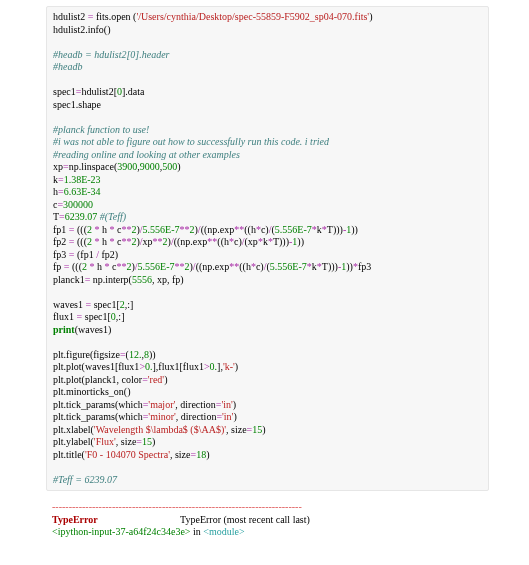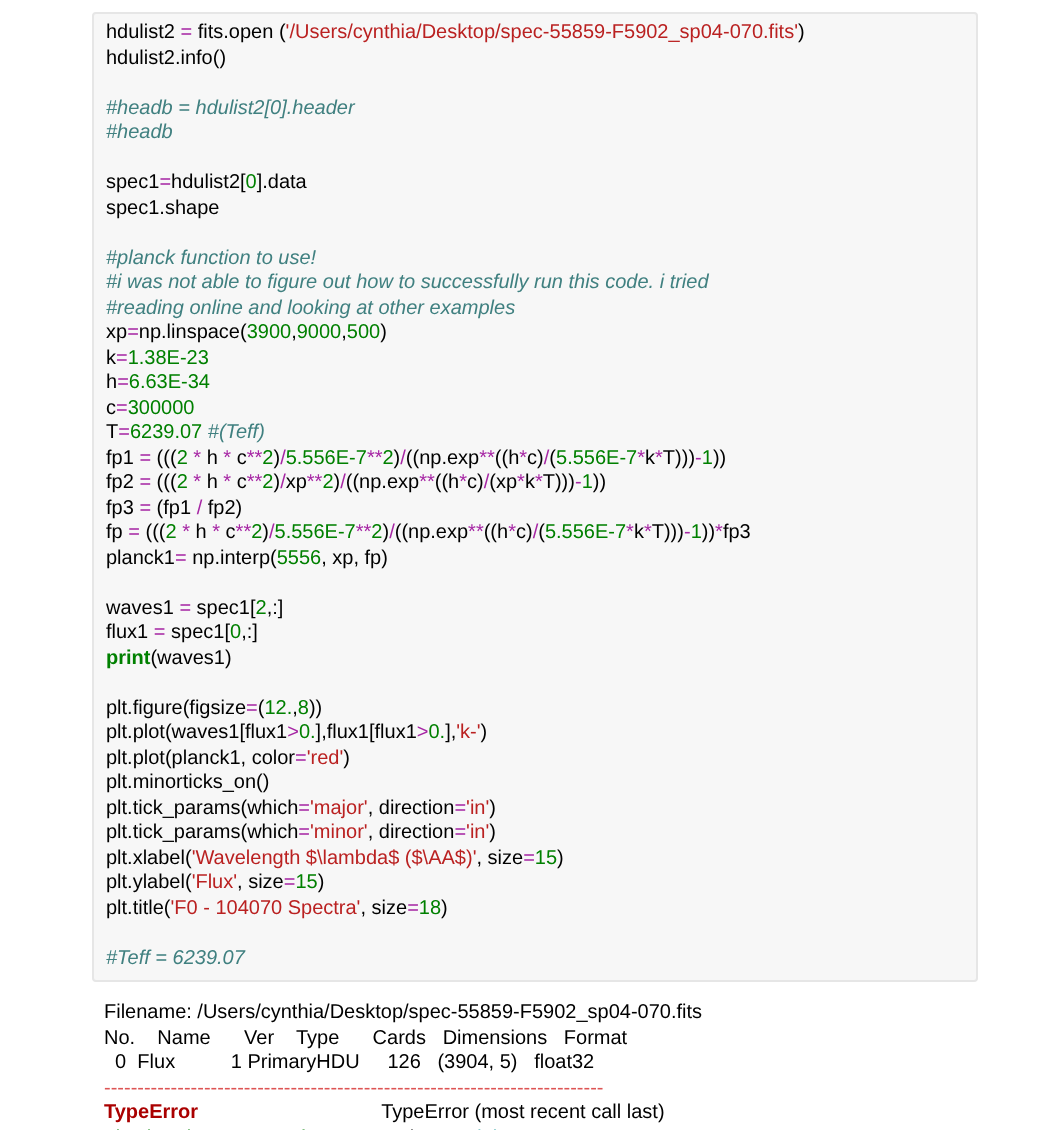--- a/index.html
+++ b/index.html
@@ -8,21 +8,21 @@
     padding: 0;
     font-family: "DejaVu Sans Mono", Menlo, Consolas, monospace;
     font-size: 10px;
     line-height: 1.25;
     background: #fff;
     color: #000;
     width: 529px;
   }
   .codecell { background: #f7f7f7; border: 1px solid #e6e6e6; margin: 6px 40px 6px 46px; padding: 4px 6px; border-radius: 2px; position: relative; }
   .outcell  { background: #fff; margin: 2px 40px 2px 46px; padding: 4px 6px; border-radius: 2px; }
-  pre { margin: 0; white-space: pre; font-family: Liberation Sans, sans-serif; }
+  pre { margin: 0; white-space: pre; font-family: Liberation Serif, serif; }
   .c-op   { color: #a626a4; }  
   .c-str  { color: #ba2121; }  
   .c-num  { color: #008000; }  
   .c-cmnt { color: #408080; font-style: italic; } 
   .c-kw   { color: #008000; font-weight: bold; }
   .c-errb { color: #aa0000; font-weight: bold; text-align: center; }
   .c-cyan { color: #2aa1a1; }
   .c-green{ color: #008000; }
   .tb-sep { color: #d55; }
 </style>
@@ -64,23 +64,20 @@
 <span>plt.tick_params(which</span><span class="c-op">=</span><span class="c-str">'major'</span><span>, direction</span><span class="c-op">=</span><span class="c-str">'in'</span><span>)</span>
 <span>plt.tick_params(which</span><span class="c-op">=</span><span class="c-str">'minor'</span><span>, direction</span><span class="c-op">=</span><span class="c-str">'in'</span><span>)</span>
 <span>plt.xlabel(</span><span class="c-str">'Wavelength $\lambda$ ($\AA$)'</span><span>, size</span><span class="c-op">=</span><span class="c-num">15</span><span>)</span>
 <span>plt.ylabel(</span><span class="c-str">'Flux'</span><span>, size</span><span class="c-op">=</span><span class="c-num">15</span><span>)</span>
 <span>plt.title(</span><span class="c-str">'F0 - 104070 Spectra'</span><span>, size</span><span class="c-op">=</span><span class="c-num">18</span><span>)</span>
 
 <span class="c-cmnt">#Teff = 6239.07</span></pre>
 </div>
 
 <div class="outcell">
-<pre><span>Filename: /Users/cynthia/Desktop/spec-55859-F5902_sp04-070.fits</span>
-<span>No.    Name      Ver    Type      Cards   Dimensions   Format</span>
-<span>  0  Flux          1 PrimaryHDU     126   (3904, 5)   float32</span></pre>
 
 <pre><span class="tb-sep">---------------------------------------------------------------------------</span>
 <span class="c-errb">TypeError</span><span>                                 TypeError (most recent call last)</span>
 <span class="c-green">&lt;ipython-input-37-a64f24c34e3e&gt;</span><span> in </span><span class="c-cyan">&lt;module&gt;</span>
 
 
    h  cnpexphckT
    h  cxpnpexphcxpkT
  
 

